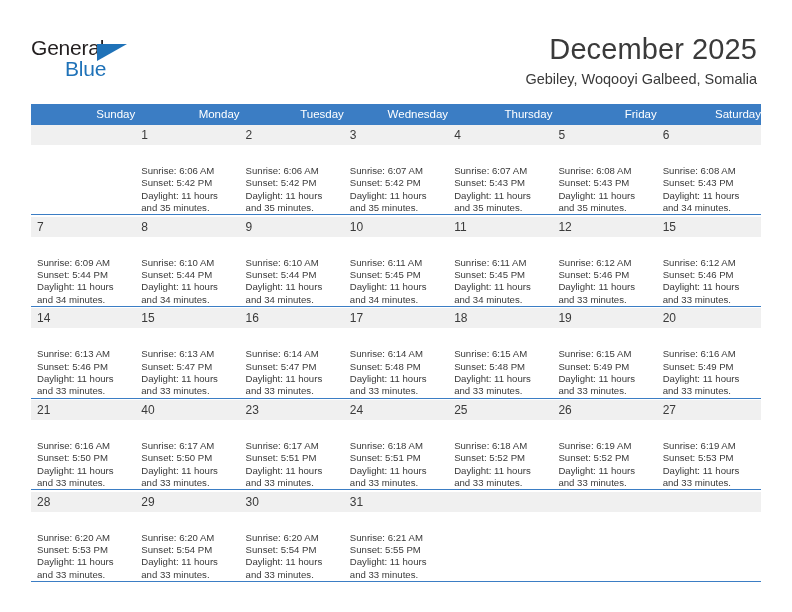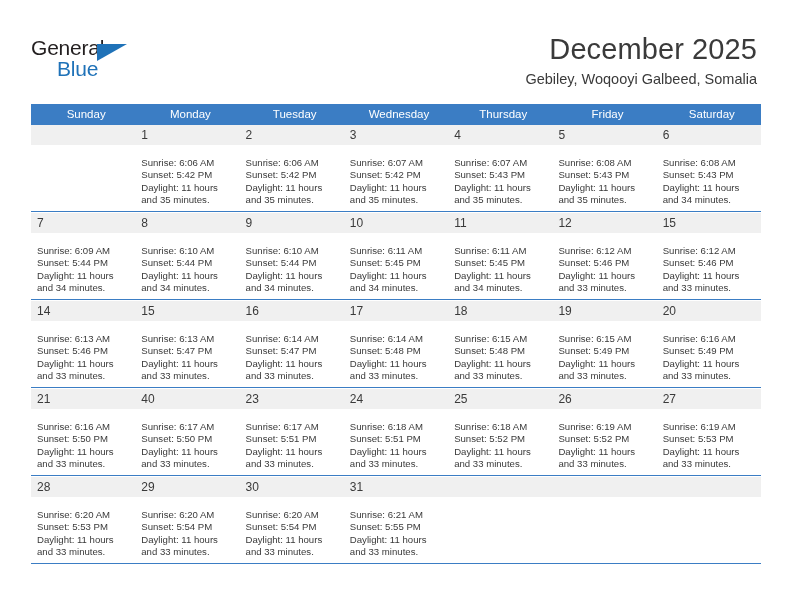--- a/index.html
+++ b/index.html
@@ -37,21 +37,21 @@
     line-height: 24px;
     display: block;
     font-family: "Liberation Sans", sans-serif;
   }
   .logo-blue {
     font-size: 21px;
     color: #1f72b8;
     letter-spacing: -0.2px;
     line-height: 22px;
     display: block;
-    margin-left: 26px;
+    margin-left: 34px;
     margin-top: -2px;
     font-family: "Liberation Sans", sans-serif;
   }
   .logo-triangle {
     position: absolute;
     left: 66px;
     top: 8px;
     width: 0;
     height: 0;
     border-left: 30px solid #1f72b8;
@@ -85,21 +85,21 @@
     top: 104px;
     width: 730px;
     border-collapse: collapse;
     table-layout: fixed;
   }
   .calendar th {
     background: #3b7dc4;
     color: #ffffff;
     font-size: 11.5px;
     font-weight: normal;
-    text-align: center;
+    text-align: right;
     padding: 4px 0 5px 6px;
     height: 21px;
     border: none;
   }
   .calendar td {
     vertical-align: top;
     padding: 0;
     border: none;
     width: 104.28px;
   }
@@ -107,21 +107,21 @@
     background: #f0f0f0;
     font-size: 12px;
     color: #3a3a3a;
     padding: 4px 0 3px 6px;
     height: 19px;
     line-height: 13px;
   }
   .info-row td {
     font-size: 9.6px;
     color: #3a3a3a;
-    padding: 12px 4px 0 6px;
+    padding: 20px 4px 0 6px;
     line-height: 12.3px;
     height: 66px;
   }
   .info-row td div { white-space: nowrap; }
   .week-sep td {
     height: 2px;
     padding: 0;
     border-top: 1px solid #3b7dc4;
     background: #ffffff;
   }

